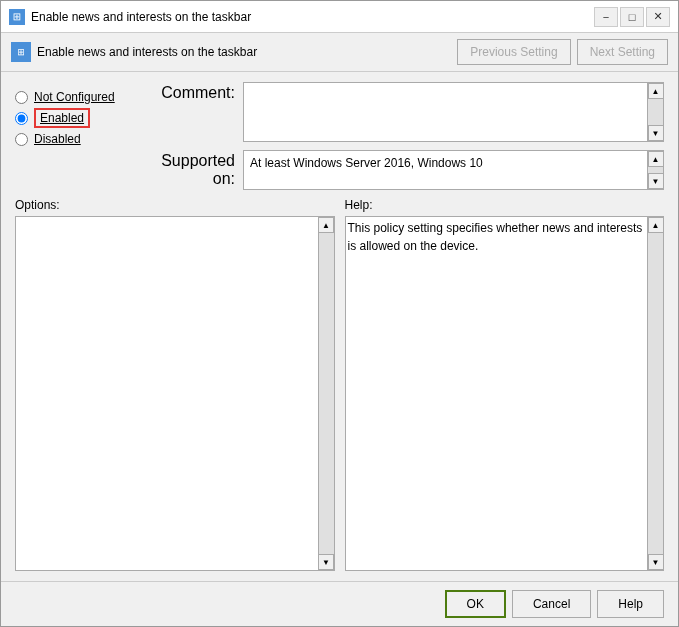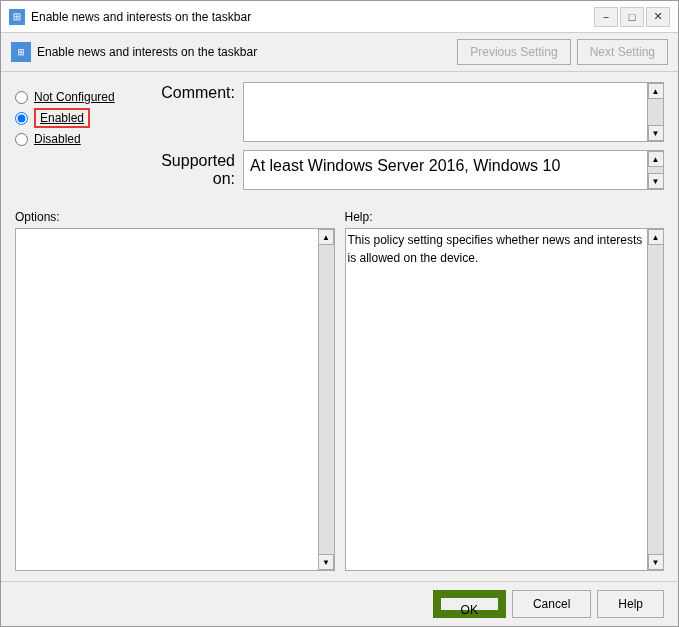--- a/index.html
+++ b/index.html
@@ -188,40 +188,39 @@
     .supported-box {
       flex: 1;
       border: 1px solid #aaa;
       background: white;
       height: 40px;
       display: flex;
     }
     .supported-text {
       flex: 1;
       padding: 4px 6px;
-      font-size: 16px;
+      font-size: 12px;
       line-height: 1.4;
     }
 
     .panels-row {
       display: flex;
       gap: 10px;
       flex: 1;
       min-height: 0;
     }
     .panel-section {
       display: flex;
       flex-direction: column;
       flex: 1;
       min-height: 0;
     }
     .panel-label {
       font-size: 12px;
       margin-bottom: 4px;
-      margin-top: 12px;
     }
     .panel-box {
       flex: 1;
       border: 1px solid #aaa;
       background: white;
       display: flex;
       min-height: 0;
     }
     .panel-content {
       flex: 1;
@@ -246,21 +245,21 @@
     }
     .footer-btn {
       padding: 5px 20px;
       font-size: 12px;
       background: #f0f0f0;
       border: 1px solid #aaa;
       cursor: pointer;
       height: 28px;
     }
     .footer-btn.ok-btn {
-      border: 8px solid #4d7c0f;
+      border: 2px solid #4d7c0f;
     }
     .footer-btn.apply-btn {
       
     }
 
     .left-column {
       width: 120px;
       flex-shrink: 0;
       padding-top: 4px;
     }

